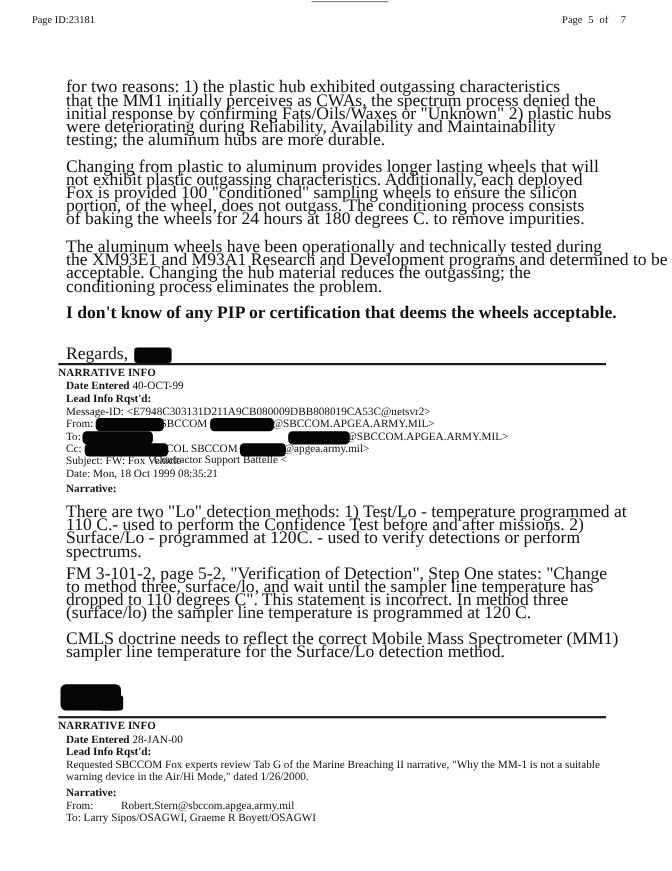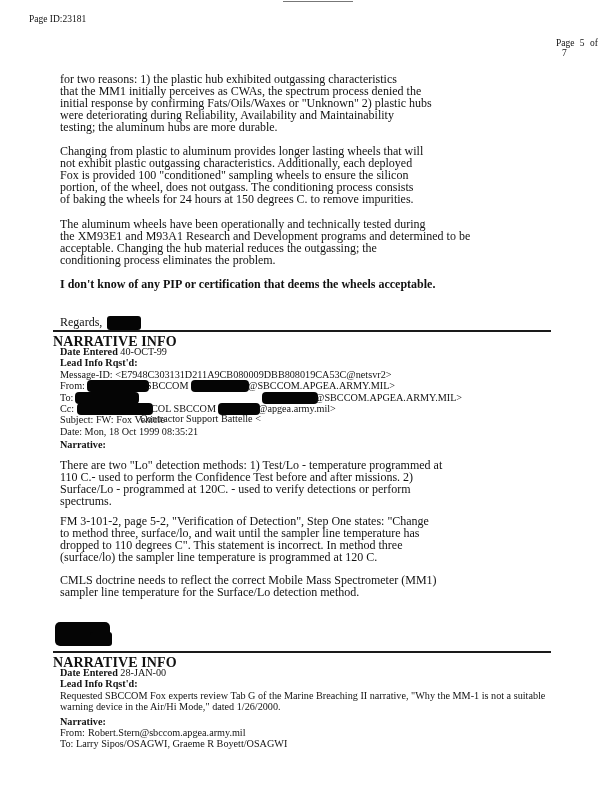--- a/index.html
+++ b/index.html
@@ -4,55 +4,55 @@
 <style>
   html, body { margin: 0; padding: 0; background: #ffffff; }
   body {
     width: 611px; height: 792px; position: relative; overflow: hidden;
     font-family: "Liberation Serif", "DejaVu Serif", serif;
     color: #111111;
   }
   .abs { position: absolute; }
   .hdr { font-size: 9.5px; top: 14px; }
   .topline { top: 1px; left: 283px; width: 70px; height: 1px; background: #777; }
-  .body-text { font-size: 12px; line-height: 11.9px; left: 60px; width: 380px; white-space: nowrap; }
+  .body-text { font-size: 16px; line-height: 11.9px; left: 60px; width: 380px; white-space: nowrap; }
   .body-text p { margin: 0; }
   .redact { background: #050505; border-radius: 3px; display: inline-block; }
   .rule { left: 53px; width: 498px; height: 2px; background: #1a1a1a; }
-  .sec-title { left: 53px; font-weight: bold; font-size: 14px; letter-spacing: 0.1px; }
+  .sec-title { left: 53px; font-weight: bold; font-size: 10px; letter-spacing: 0.1px; }
   .label { font-weight: bold; }
   .meta { left: 60px; font-size: 10.2px; line-height: 11.4px; white-space: nowrap; }
   .meta div { position: relative; }
   .inline-redact { position: absolute; background: #050505; border-radius: 4px; }
 </style>
 </head>
 <body>
 
 <div class="abs topline"></div>
 <div class="abs hdr" style="left:29px;">Page ID:23181</div>
-<div class="abs hdr" style="left:556px; word-spacing:3px;margin-top:24px;">
+<div class="abs hdr" style="left:511px; word-spacing:3px;">
   <span>Page</span>
   <span>5</span>
   <span>of</span>
   <span style="margin-left:6px;">7</span>
 </div>
 
 <div class="abs body-text" style="top:74px;">
   <p>for two reasons: 1) the plastic hub exhibited outgassing characteristics</p>
   <p>that the MM1 initially perceives as CWAs, the spectrum process denied the</p>
   <p>initial response by confirming Fats/Oils/Waxes or "Unknown"  2) plastic hubs</p>
   <p>were deteriorating during Reliability, Availability and Maintainability</p>
   <p>testing; the aluminum hubs are more durable.</p>
 </div>
 <div class="abs body-text" style="top:146px;">
   <p>Changing from plastic to aluminum provides longer lasting wheels that will</p>
   <p>not exhibit plastic outgassing characteristics. Additionally, each deployed</p>
   <p>Fox is provided 100 "conditioned" sampling wheels to ensure the silicon</p>
   <p>portion, of the wheel, does not outgass. The conditioning process consists</p>
-  <p>of baking the wheels  for 24 hours at 150 degrees C. to remove impurities.</p>
+  <p>of baking the wheels  for 24 hours at 180 degrees C. to remove impurities.</p>
 </div>
 <div class="abs body-text" style="top:219px;">
   <p>The aluminum wheels have been operationally and technically tested during</p>
   <p>the XM93E1 and M93A1 Research and Development programs and determined to be</p>
   <p>acceptable.  Changing the hub material reduces the outgassing; the</p>
   <p>conditioning process eliminates the problem.</p>
 </div>
 <div class="abs body-text" style="top:279px;font-weight:bold;">
   <p>I don't know of any PIP or certification that deems the wheels acceptable.</p>
 </div>
@@ -121,16 +121,16 @@
   <div>
     <span class="label">Date Entered</span>
     <span>28-JAN-00</span>
   </div>
   <div class="label">Lead Info Rqst'd:</div>
   <div>Requested SBCCOM Fox experts review Tab G of the Marine Breaching II narrative, "Why the MM-1 is not a suitable</div>
   <div>warning device in the Air/Hi Mode," dated 1/26/2000.</div>
   <div class="label" style="margin-top:3px;">Narrative:</div>
   <div>
     <span>From:</span>
-    <span style="position:absolute; left:28px;">Robert.Stern@sbccom.apgea.army.mil</span>
+    <span style="position:absolute; left:50px;">Robert.Stern@sbccom.apgea.army.mil</span>
   </div>
   <div>To: Larry Sipos/OSAGWI, Graeme R Boyett/OSAGWI</div>
 </div>
 
 </body></html>

